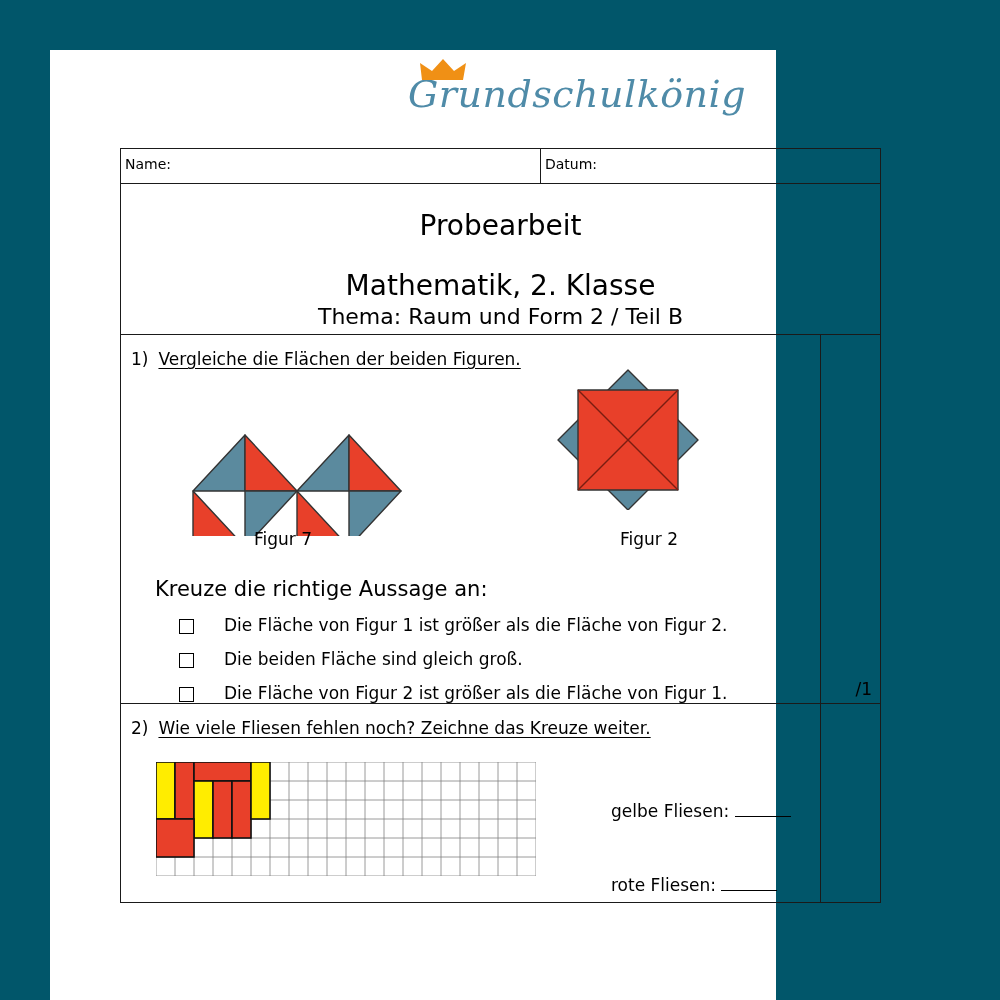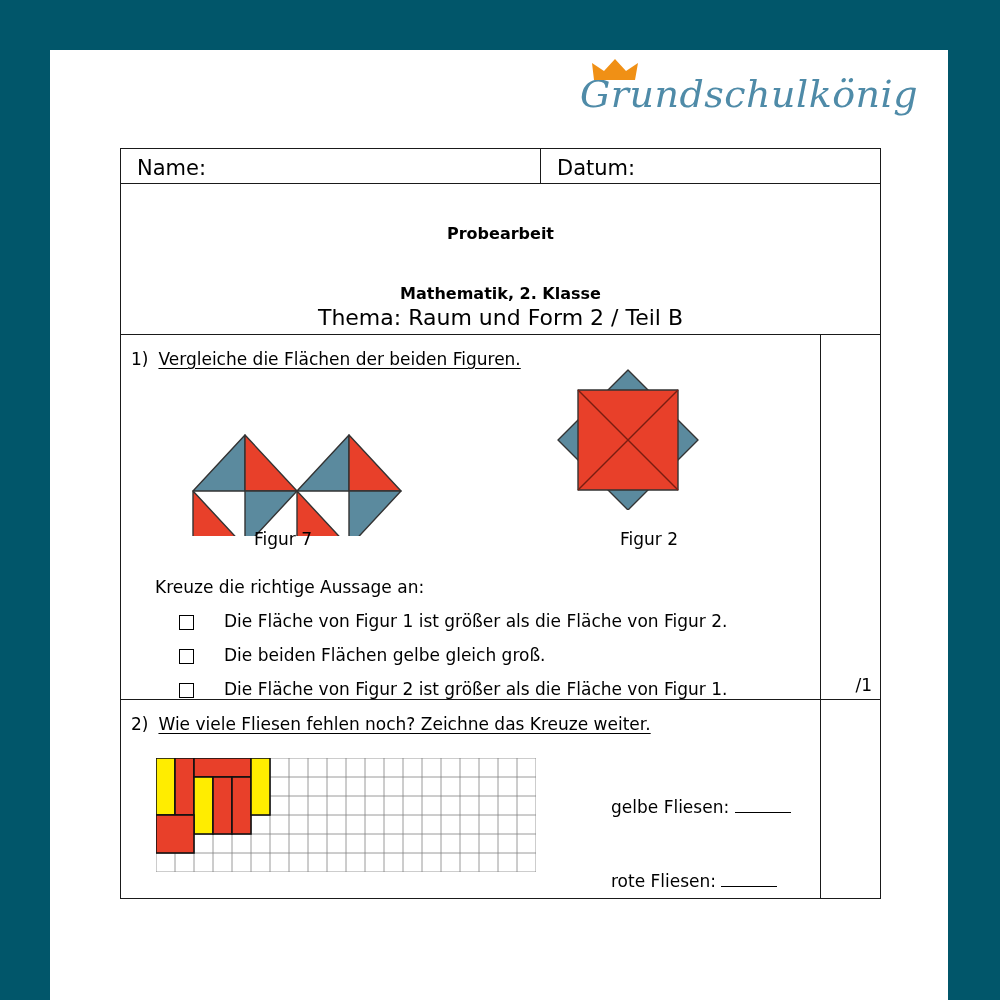--- a/index.html
+++ b/index.html
@@ -3,21 +3,21 @@
 <meta charset="utf-8">
 <style>
   html,body{margin:0;padding:0;}
   body{
     width:1000px;height:1000px;
     background:#01566a;
     font-family:"DejaVu Sans","Liberation Sans",sans-serif;
     overflow:hidden;
   }
   .page{
-    position:absolute;left:50px;top:50px;width:898px;height:950px;
+    position:absolute;left:50px;top:50px;width:726px;height:950px;
     background:#ffffff;
   }
   
   .logo{
     position:absolute;right:30px;top:25px;
     text-align:right;
   }
   .logo-word{
     font-family:"DejaVu Serif","Liberation Serif",serif;
     font-style:italic;
@@ -38,39 +38,39 @@
   .sheet td{
     border:1px solid #1a1a1a;
     vertical-align:top;
     padding:0;
   }
   .hand{
     font-family:"DejaVu Sans","Liberation Sans",sans-serif;
     color:#000;
   }
   .namecell{height:34px;}
-  .namecell span{display:inline-block;margin:7px 0 0 16px;font-size:21px;text-align:center;}
+  .namecell span{display:inline-block;margin:7px 0 0 4px;font-size:14px;text-align:center;}
   .titlecell{height:150px;text-align:center;}
-  .t-main{font-size:16px;margin-top:40px;line-height:1.28;font-weight:bold;}
+  .t-main{font-size:28px;margin-top:24px;line-height:1.28;}
   .t-sub{font-size:22px;margin-top:0;}
   .pts{width:60px;position:relative;}
   .pts .val{
     position:absolute;right:8px;bottom:4px;font-size:17px;
   }
   .taskcell{position:relative;padding:0 0 14px 0;}
   .tasknum{
     font-size:17px;margin:14px 0 0 10px;display:flex;gap:10px;
   }
   .tasknum u{text-decoration:underline;text-underline-offset:3px;}
   
   .figrow{position:relative;height:190px;}
   .figcap{
     position:absolute;font-size:17px;text-align:center;width:160px;
   }
-  .kreuze{font-size:17px;margin:18px 0 0 34px;}
+  .kreuze{font-size:21px;margin:18px 0 0 34px;}
   .opt{display:flex;align-items:flex-start;gap:30px;margin:14px 0 0 50px;font-size:17px;padding-left:8px;}
   .box{
     width:13px;height:13px;border:1.4px solid #000;margin-top:4px;flex:none;
   }
   
   .tilearea{position:relative;height:150px;margin-top:14px;}
   .answers{
     position:absolute;left:490px;top:22px;font-size:17px;line-height:74px;
   }
   .ans u{text-decoration:none;border-bottom:1.6px solid #000;display:inline-block;width:56px;}
@@ -149,21 +149,21 @@
         </div>
 
         <div class="kreuze hand">Kreuze die richtige Aussage an:</div>
 
         <div class="opt">
           <div class="box"></div>
           <div class="hand">Die Fläche von Figur 1 ist größer als die Fläche von Figur 2.</div>
         </div>
         <div class="opt">
           <div class="box"></div>
-          <div class="hand">Die beiden Flächen gelbe gleich groß.</div>
+          <div class="hand">Die beiden Fläche sind gleich groß.</div>
         </div>
         <div class="opt">
           <div class="box"></div>
           <div class="hand">Die Fläche von Figur 2 ist größer als die Fläche von Figur 1.</div>
         </div>
       </td>
 
       <td class="pts">
         <div class="val hand">/1</div>
       </td>

